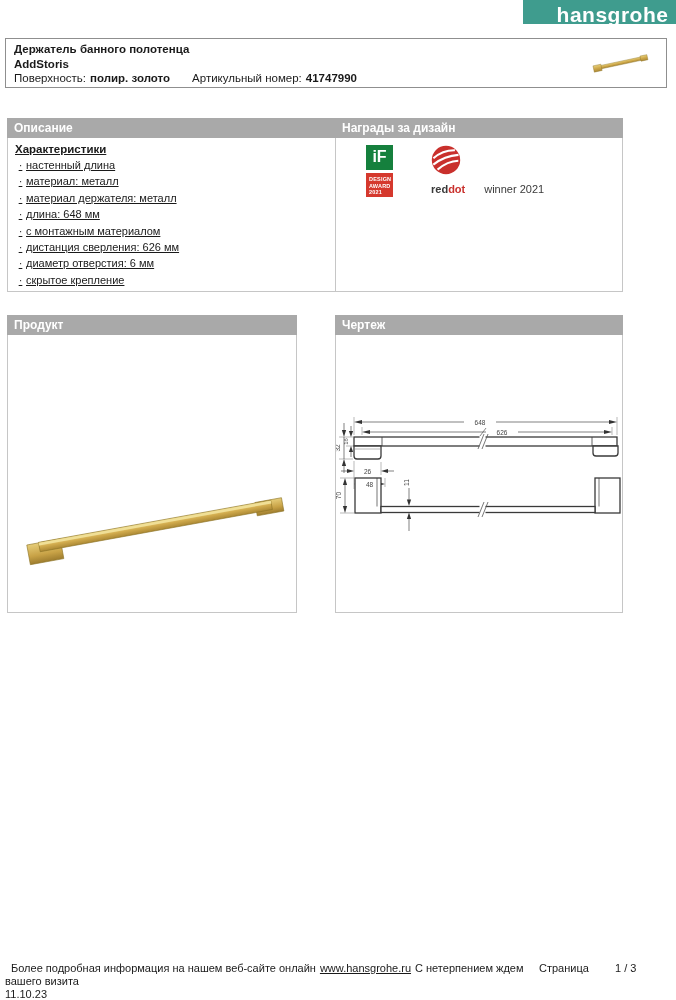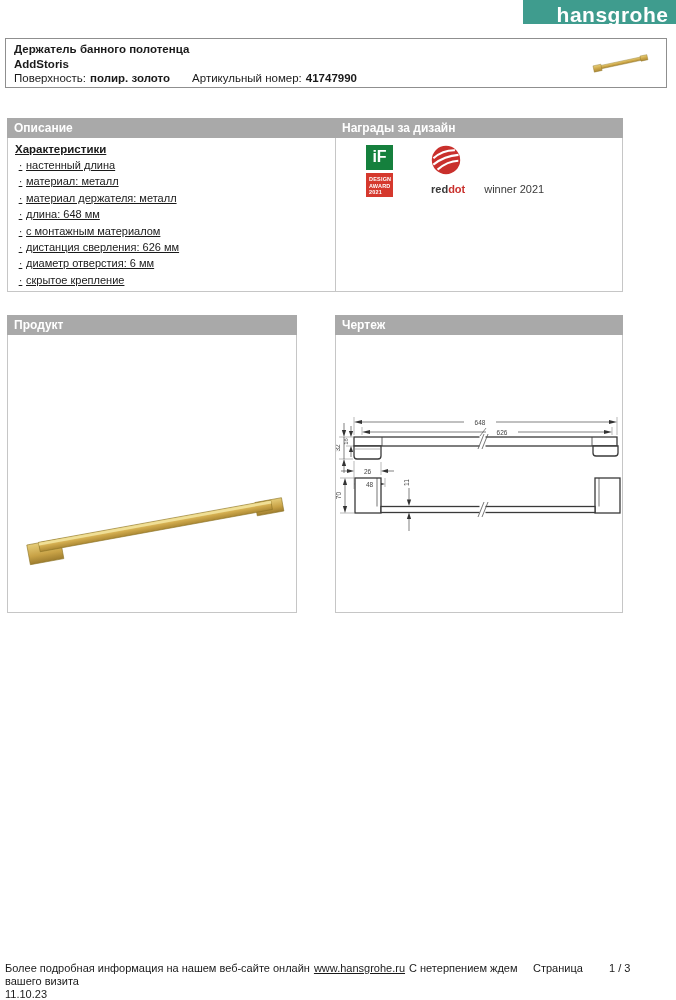--- a/index.html
+++ b/index.html
@@ -56,21 +56,21 @@
     font-size:5.5px;font-weight:bold;line-height:6.6px;
     box-sizing:border-box;padding:3px 0 0 3px;letter-spacing:.2px;
   }
   .reddot-circle{position:absolute;left:95px;top:7px;}
   .reddot-text{position:absolute;left:95px;top:45px;font-size:11px;color:#3a3a3a;}
   .reddot-text .rd-red{font-weight:bold;color:#3a3a3a;}
   .reddot-text .rd-dot{font-weight:bold;color:#C9302C;}
   .reddot-text .rd-rest{margin-left:19px;}
   
   .footer{position:absolute;left:5px;top:962px;width:666px;font-size:11px;line-height:13px;}
-  .footer .row1{position:relative;width:626px;}
+  .footer .row1{position:relative;width:626px;margin-left:6px;}
   .footer a{color:#1a1a1a;text-decoration:underline;margin:0 4px;}
   .page-label{position:absolute;left:528px;top:0;}
   .page-value{position:absolute;left:604px;top:0;}
   svg text{font-family:"Liberation Sans",sans-serif;}
 </style>
 </head>
 <body>
 
 <div class="logo">hansgrohe</div>
 

